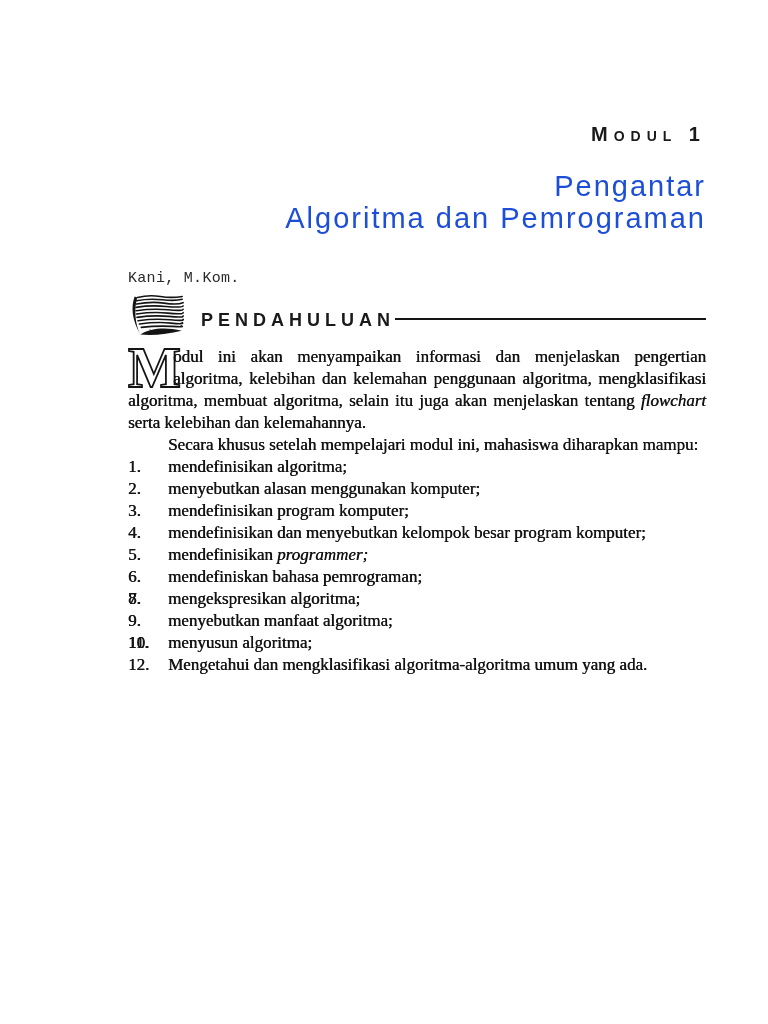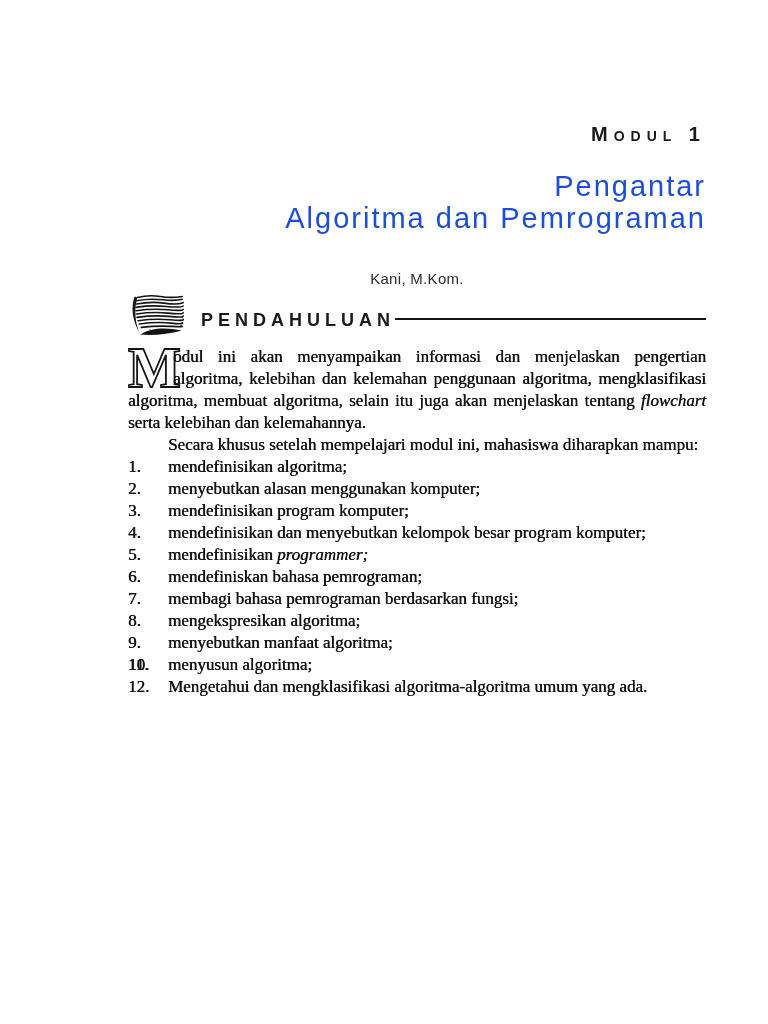--- a/index.html
+++ b/index.html
@@ -33,22 +33,22 @@
     font-weight: normal;
     font-size: 29px;
     letter-spacing: 2px;
     line-height: 32px;
     color: #1d4ed8;
   }
   .title-line { display: block; }
 
   .author {
     margin-top: 36px;
-    text-align: center;
-    font-family: Liberation Sans, sans-serif;
+    text-align: left;
+    font-family: Liberation Mono, monospace;
     font-size: 15px;
     letter-spacing: 0.3px;
     line-height: 18px;
     color: #2a2a2a;
   }
 
   .section-row {
     margin-top: 2px;
     height: 49px;
     display: flex;
@@ -156,21 +156,21 @@
 
   <p class="body-text lead">Secara khusus setelah mempelajari modul ini, mahasiswa diharapkan mampu:</p>
 
   <ol class="body-text objectives">
       <li><span class="obj-num">1.</span><span class="obj-text">mendefinisikan algoritma;</span></li>
       <li><span class="obj-num">2.</span><span class="obj-text">menyebutkan alasan menggunakan komputer;</span></li>
       <li><span class="obj-num">3.</span><span class="obj-text">mendefinisikan program komputer;</span></li>
       <li><span class="obj-num">4.</span><span class="obj-text">mendefinisikan dan menyebutkan kelompok besar program komputer;</span></li>
       <li><span class="obj-num">5.</span><span class="obj-text">mendefinisikan <em>programmer;</em></span></li>
       <li><span class="obj-num">6.</span><span class="obj-text">mendefiniskan bahasa pemrograman;</span></li>
-      <li><span class="obj-num">7.</span><span class="obj-text">membagi bahasa pemrograman berdasarkan fungsi;</span></li>
+      <li><span class="obj-num">7.</span></li>
       <li><span class="obj-num">8.</span><span class="obj-text">mengekspresikan algoritma;</span></li>
       <li><span class="obj-num">9.</span><span class="obj-text">menyebutkan manfaat algoritma;</span></li>
       <li><span class="obj-num">10.</span></li>
       <li><span class="obj-num">11.</span><span class="obj-text">menyusun algoritma;</span></li>
       <li><span class="obj-num">12.</span><span class="obj-text">Mengetahui dan mengklasifikasi algoritma-algoritma umum yang ada.</span></li>
     </ol>
 
 </div>
 
 </body></html>

